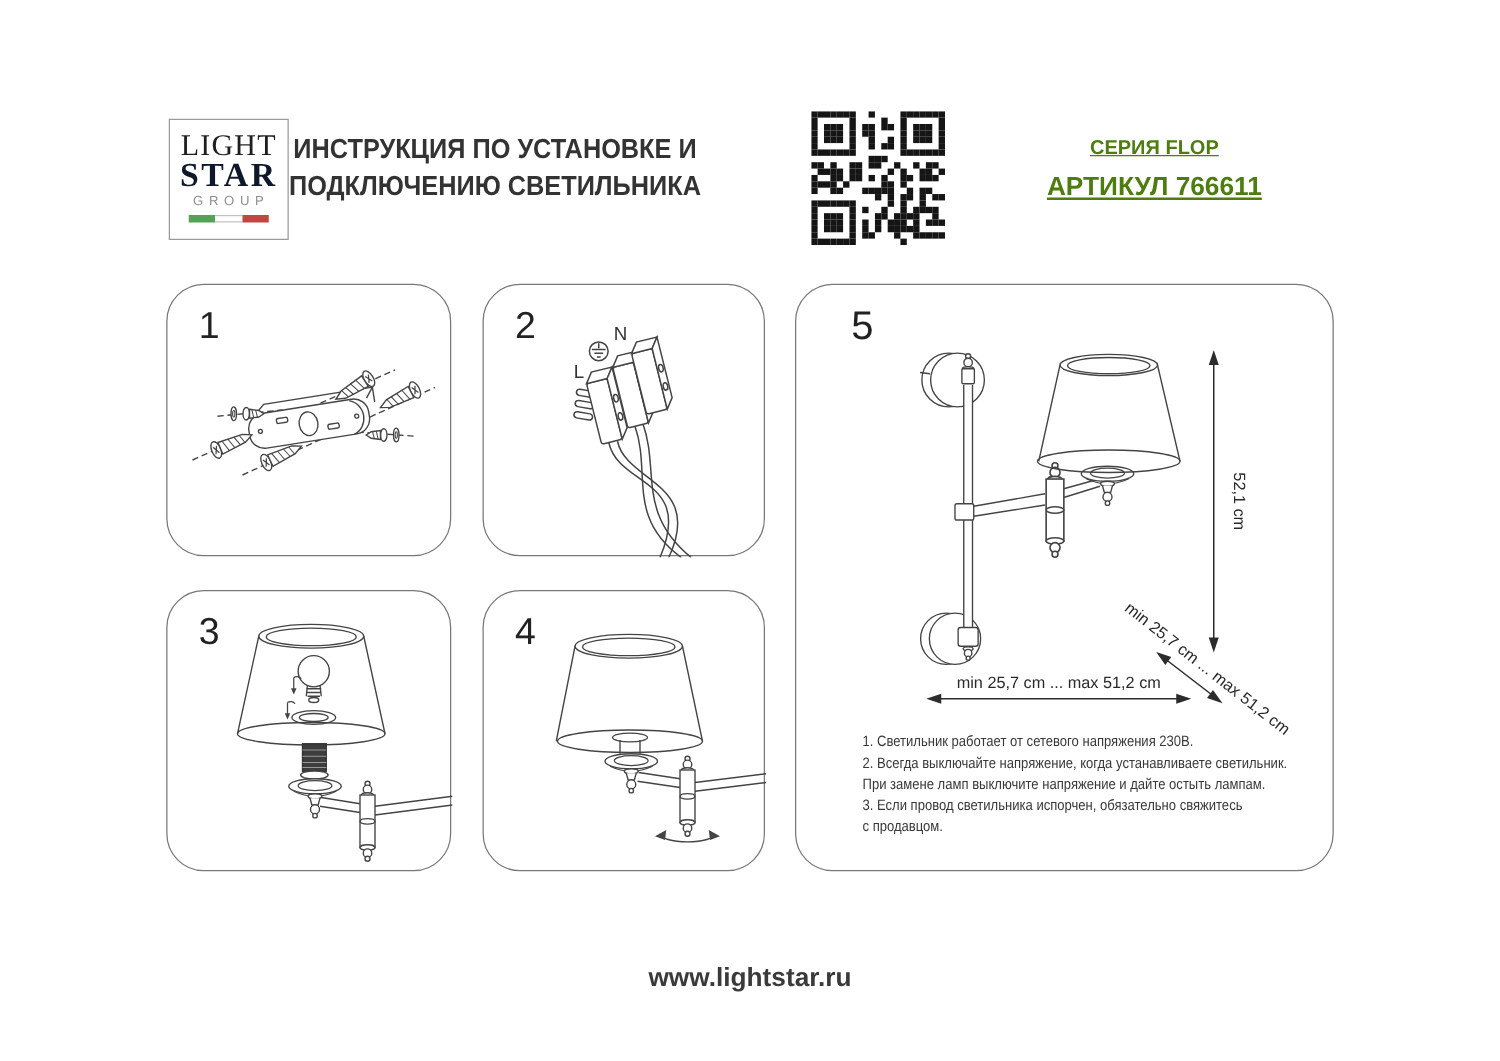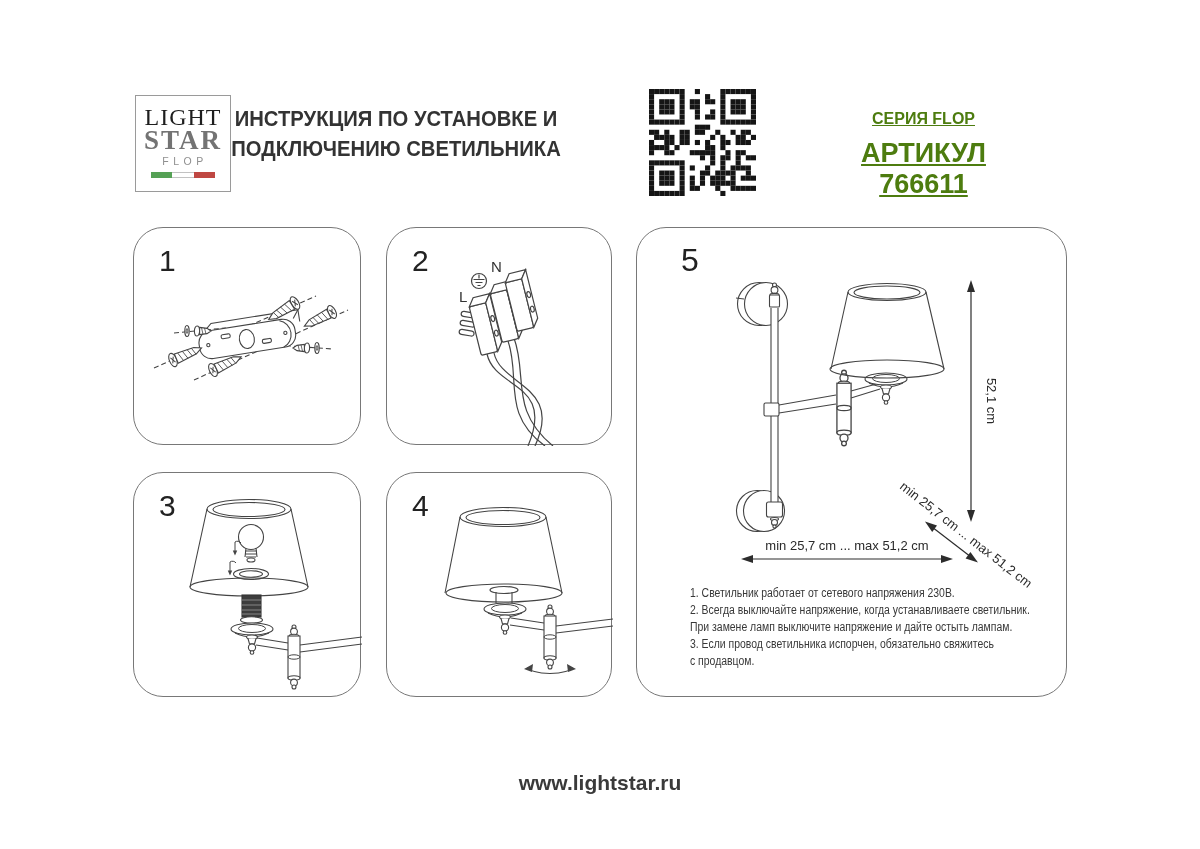--- a/index.html
+++ b/index.html
@@ -6,34 +6,34 @@
   .sheet{
     position:relative;width:1200px;height:849px;background:#ffffff;
     font-family:"Liberation Sans",sans-serif;overflow:hidden;
   }
   
   .logo-box{
     position:absolute;left:135px;top:95px;width:96px;height:97px;
     border:1.5px solid #9a9a9a;box-sizing:border-box;text-align:center;padding-top:10px;
   }
   .logo-light{font-family:"Liberation Serif",serif;font-weight:normal;font-size:24px;line-height:22px;color:#1e1e1e;letter-spacing:1px;}
-  .logo-star{font-family:"Liberation Serif",serif;font-weight:bold;font-size:27px;line-height:25px;color:#737373;letter-spacing:2px;}
+  .logo-star{font-family:"Liberation Serif",serif;font-weight:bold;font-size:27px;line-height:25px;color:#0f172a;letter-spacing:2px;}
   .logo-group{font-size:10.5px;letter-spacing:4.5px;color:#8f8f8f;margin-top:2px;padding-left:4px;}
   .logo-flag{width:64px;height:6px;margin:5px auto 0;display:flex;}
   .logo-flag span{flex:1;height:100%;}
   .flag-w{border-top:1px solid #c2c2c2;border-bottom:1px solid #c2c2c2;box-sizing:border-box;}
   .page-title{
     position:absolute;left:196px;top:104px;width:400px;text-align:center;
     font-size:22px;font-weight:bold;color:#333;line-height:30px;
     transform:scaleX(0.92);letter-spacing:0;
   }
   .qr{position:absolute;left:649px;top:89px;width:107px;height:107px;}
   .meta{position:absolute;left:816px;top:110px;width:215px;text-align:center;color:#4d7c0f;text-decoration:underline;}
   .series{font-size:16px;font-weight:bold;margin-bottom:10px;}
-  .article{font-size:27px;font-weight:bold;}
+  .article{font-size:21px;font-weight:bold;}
   
   .panel{position:absolute;border:1px solid #787878;border-radius:30px;background:#fff;box-sizing:border-box;}
   .panel svg.art{position:absolute;left:0;top:0;}
   .panel-num{position:absolute;left:25px;top:16px;font-size:30px;color:#222;}
   #p1{left:133px;top:227px;width:228px;height:218px;}
   #p2{left:386px;top:227px;width:226px;height:218px;}
   #p3{left:133px;top:472px;width:228px;height:225px;}
   #p4{left:386px;top:472px;width:226px;height:225px;}
   #p5{left:636px;top:227px;width:431px;height:470px;}
   #p5 .panel-num{left:44px;top:14px;font-size:32px;}
@@ -96,21 +96,21 @@
       <polygon points="-2.2,1.5 2.2,1.5 0,6.5" fill="#444"></polygon>
     </g>
   </defs>
 </svg>
 
 <div class="sheet">
 
   <div class="logo-box">
     <div class="logo-light">LIGHT</div>
     <div class="logo-star">STAR</div>
-    <div class="logo-group">FLOP</div>
+    <div class="logo-group">GROUP</div>
     <div class="logo-flag">
       <span class="flag-g" style="background:#55a155"></span>
       <span class="flag-w" style="background:#ffffff"></span>
       <span class="flag-r" style="background:#bf4742"></span>
     </div>
   </div>
 
   <div class="page-title">
     <div>ИНСТРУКЦИЯ ПО УСТАНОВКЕ И</div>
     <div>ПОДКЛЮЧЕНИЮ СВЕТИЛЬНИКА</div>

